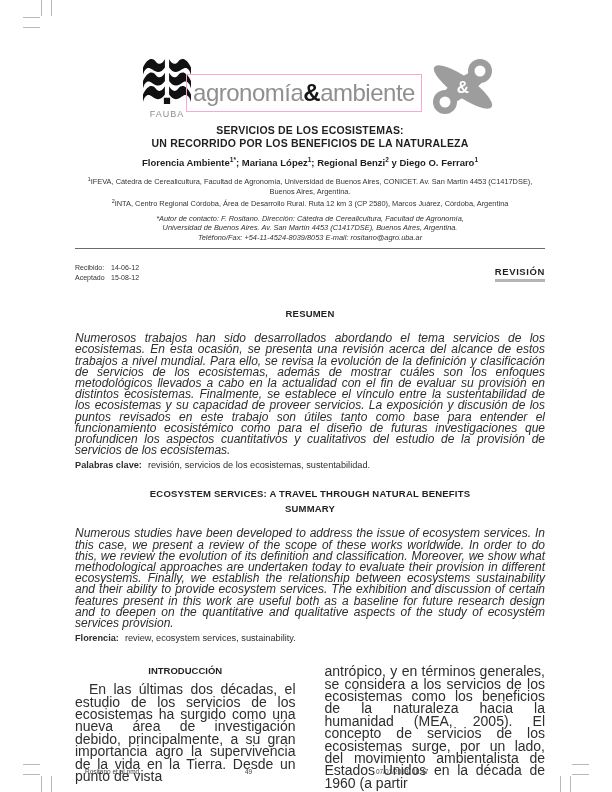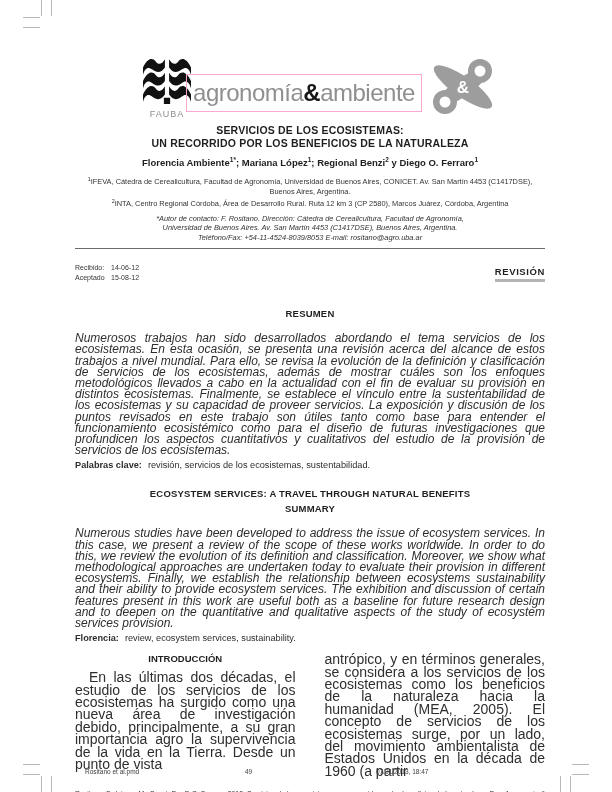--- a/index.html
+++ b/index.html
@@ -35,21 +35,21 @@
   .badge-bar{height:3px;background:#b4b4b4;margin-top:2px;}
   .sec-head{font-size:9.5px;font-weight:bold;text-align:center;color:#1f1f1f;letter-spacing:0.2px;}
   .resumen-head{margin-top:26px;}
   .body-par{font-size:12px;line-height:11.2px;text-align:justify;margin-top:14px;color:#2e2e2e;font-style:italic;}
   .kw-line{font-size:9.2px;margin-top:4px;color:#2e2e2e;}
   .kw-line .kw-label{font-weight:bold;}
   .kw-line .kw-text{margin-left:6px;}
   .eng-title{margin-top:18px;}
   .summary-head{margin-top:4px;}
   
-  .cols{display:flex;gap:29px;margin-top:10px;}
+  .cols{display:flex;gap:29px;margin-top:22px;}
   .col{width:228px;}
   .intro-head{font-size:9.5px;font-weight:bold;text-align:center;color:#1f1f1f;margin-bottom:7px;}
   .col-par{font-size:14px;line-height:12.4px;text-align:justify;color:#2e2e2e;}
   .col-par.indent{text-indent:14px;}
   
   .citation{margin-top:12px;font-size:6.9px;line-height:10px;text-align:justify;color:#333;}
   .citation .ital{font-style:italic;}
   
   .pagefoot{position:absolute;left:0;top:768px;width:612px;font-size:6.5px;color:#3c3c3c;}
   .pf-file{position:absolute;left:85px;top:0;}

